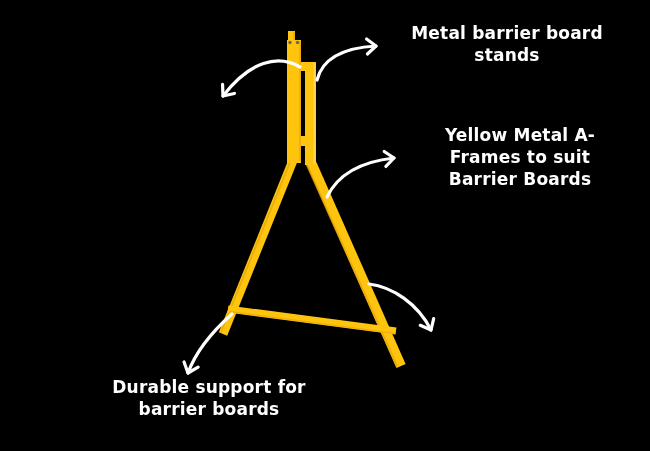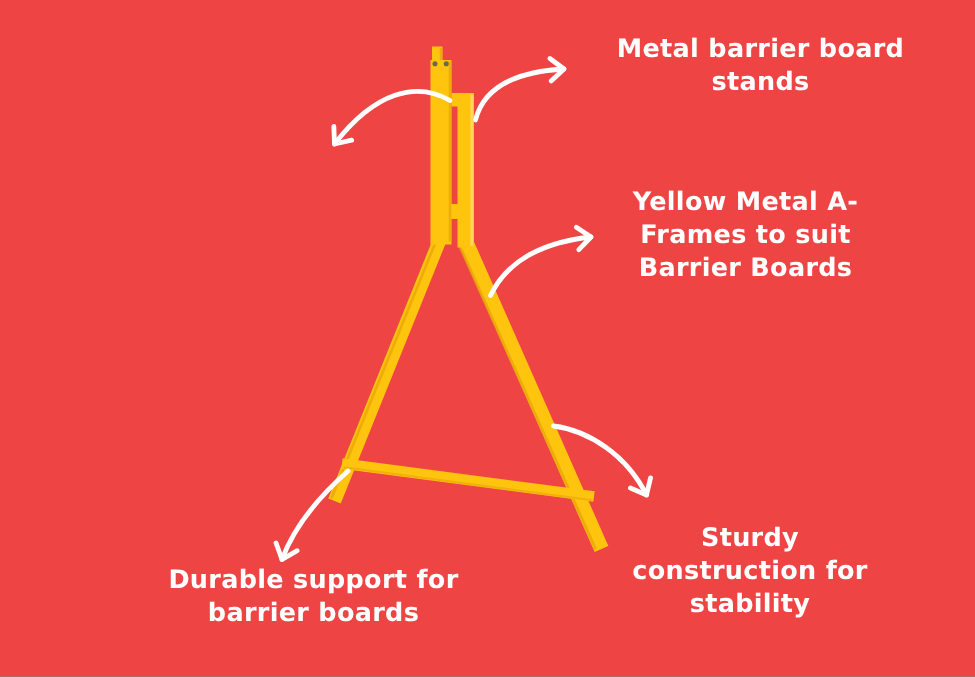--- a/index.html
+++ b/index.html
@@ -4,21 +4,21 @@
 <style>
   html, body {
     margin: 0;
     padding: 0;
     background: #888;
   }
   .stage {
     position: relative;
     width: 650px;
     height: 451px;
-    background: #ef4444;
+    background: #000000;
     overflow: hidden;
     font-family: "DejaVu Sans", "Liberation Sans", sans-serif;
   }
   .stage svg.illustration {
     position: absolute;
     left: 0;
     top: 0;
   }
   .label {
     position: absolute;
@@ -26,21 +26,21 @@
     font-size: 17px;
     font-weight: 700;
     line-height: 22px;
     text-align: center;
     white-space: pre-line;
     letter-spacing: 0.2px;
     user-select: none;
   }
   .l1 { left: 397px; top: 22px;  width: 220px; }
   .l2 { left: 44px;  top: 112px; width: 200px; }
-  .l3 { left: 410px; top: 124px; width: 174px; }
+  .l3 { left: 433px; top: 124px; width: 174px; }
   .l4 { left: 413px; top: 348px; width: 174px; }
   .l5 { left: 103px; top: 376px; width: 212px; }
 </style>
 </head>
 <body>
 
 <div class="stage">
 
   <svg class="illustration" width="650" height="451" viewBox="0 0 650 451">
     <defs>
@@ -80,19 +80,16 @@
       <path d="M 369 284 C 393 287 418 304 431 330" marker-end="url(#ah)"></path>
       <path d="M 232 314 C 214 330 196 351 188 373" marker-end="url(#ah)"></path>
     </g>
   </svg>
 
   <div class="label l1">Metal barrier board
 stands</div>
   <div class="label l3">Yellow Metal A-
 Frames to suit
 Barrier Boards</div>
-  <div class="label l4">Sturdy
-construction for
-stability</div>
   <div class="label l5">Durable support for
 barrier boards</div>
 
 </div>
 
 </body></html>

